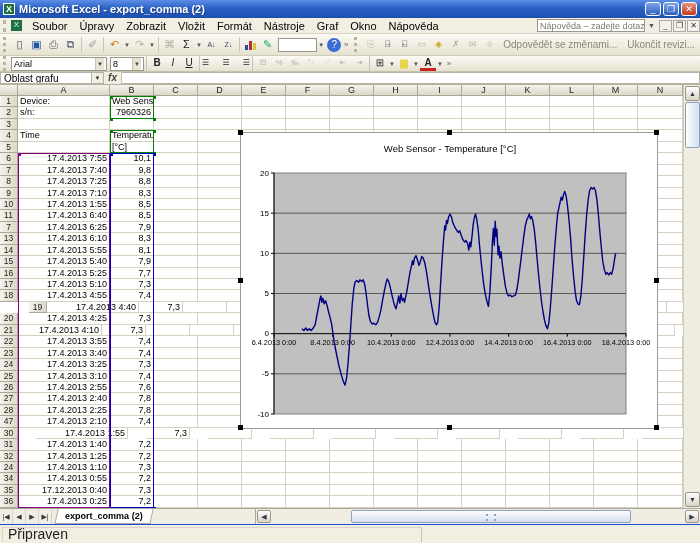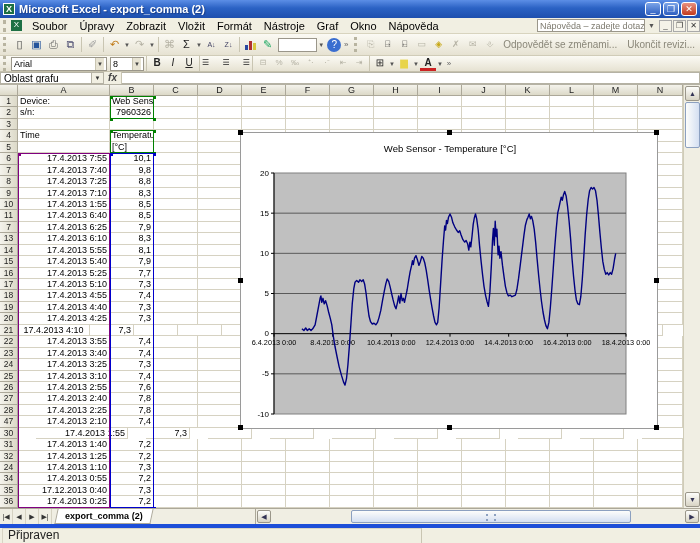--- a/index.html
+++ b/index.html
@@ -113,21 +113,21 @@
   #hscroll { width:445px; flex:none; position:relative; background:#f0eee3; border-left:1px solid #aca899; }
   #hthumb { position:absolute; left:95px; top:1px; width:280px; height:13px;
     background:linear-gradient(180deg,#fdfdfb,#d4dff2); border:1px solid #8ca0c0; border-radius:2px; }
   #hthumb .grp { position:absolute; left:50%; top:3px; width:10px; height:7px; margin-left:-5px;
     border-left:2px dotted #8ca0c0; border-right:2px dotted #8ca0c0; }
   .hbtn { position:absolute; top:1px; width:14px; height:13px; background:linear-gradient(180deg,#fdfdfb,#d8d4c4);
     border:1px solid #9a968a; border-radius:2px; font-size:7px; text-align:center; line-height:11px; color:#335; }
 
   
   #statusbar { position:absolute; left:0; top:524px; width:700px; height:19px; background:#f1efe2;
-    border-top:4px solid #1d4ed8; display:flex; align-items:center; font-size:12px; color:#222; }
+    border-top:1px solid #1d4ed8; display:flex; align-items:center; font-size:14px; color:#222; }
   #status-left { flex:none; width:420px; padding:0 6px; border-right:1px solid #c9c5b2; height:15px;
     line-height:15px; margin-left:2px; box-shadow:inset 1px 1px 0 #d8d4c4; }
   #status-right { flex:none; width:140px; text-align:center; border-right:1px solid #c9c5b2; height:15px; line-height:15px; }
 </style>
 </head>
 <body>
 
 <div id="app">
 
   <div id="titlebar">
@@ -563,21 +563,21 @@
           <div class="cell" style="width: 44px; line-height: 10.4444px;"></div>
           <div class="cell" style="width: 44px; line-height: 10.4444px;"></div>
           <div class="cell" style="width: 44px; line-height: 10.4444px;"></div>
           <div class="cell" style="width: 44px; line-height: 10.4444px;"></div>
           <div class="cell" style="width: 44px; line-height: 10.4444px;"></div>
           <div class="cell" style="width: 44px; line-height: 10.4444px;"></div>
           <div class="cell" style="width: 44px; line-height: 10.4444px;"></div>
           <div class="cell" style="width: 45px; line-height: 10.4444px;"></div>
         </div>
         <div class="row" style="height: 11.4444px;">
-          <div class="rnum" style="line-height: 10.4444px;">19</div>
+          <div class="rnum" style="line-height: 10.4444px; margin-left: 29px;">19</div>
           <div class="cell num" style="width: 92px; line-height: 10.4444px;">17.4.2013 4:40</div>
           <div class="cell num" style="width: 44px; line-height: 10.4444px;">7,3</div>
           <div class="cell" style="width: 44px; line-height: 10.4444px;"></div>
           <div class="cell" style="width: 44px; line-height: 10.4444px;"></div>
           <div class="cell" style="width: 44px; line-height: 10.4444px;"></div>
           <div class="cell" style="width: 44px; line-height: 10.4444px;"></div>
           <div class="cell" style="width: 44px; line-height: 10.4444px;"></div>
           <div class="cell" style="width: 44px; line-height: 10.4444px;"></div>
           <div class="cell" style="width: 44px; line-height: 10.4444px;"></div>
           <div class="cell" style="width: 44px; line-height: 10.4444px;"></div>
@@ -598,21 +598,21 @@
           <div class="cell" style="width: 44px; line-height: 10.4444px;"></div>
           <div class="cell" style="width: 44px; line-height: 10.4444px;"></div>
           <div class="cell" style="width: 44px; line-height: 10.4444px;"></div>
           <div class="cell" style="width: 44px; line-height: 10.4444px;"></div>
           <div class="cell" style="width: 44px; line-height: 10.4444px;"></div>
           <div class="cell" style="width: 44px; line-height: 10.4444px;"></div>
           <div class="cell" style="width: 45px; line-height: 10.4444px;"></div>
         </div>
         <div class="row" style="height: 11.4444px;">
           <div class="rnum" style="line-height: 10.4444px;">21</div>
-          <div class="cell num" style="width: 72px; line-height: 10.4444px; text-align: center;">17.4.2013 4:10</div>
+          <div class="cell num" style="width: 84px; line-height: 10.4444px;">17.4.2013 4:10</div>
           <div class="cell num" style="width: 44px; line-height: 10.4444px;">7,3</div>
           <div class="cell" style="width: 44px; line-height: 10.4444px;"></div>
           <div class="cell" style="width: 44px; line-height: 10.4444px;"></div>
           <div class="cell" style="width: 44px; line-height: 10.4444px;"></div>
           <div class="cell" style="width: 44px; line-height: 10.4444px;"></div>
           <div class="cell" style="width: 44px; line-height: 10.4444px;"></div>
           <div class="cell" style="width: 44px; line-height: 10.4444px;"></div>
           <div class="cell" style="width: 44px; line-height: 10.4444px;"></div>
           <div class="cell" style="width: 44px; line-height: 10.4444px;"></div>
           <div class="cell" style="width: 44px; line-height: 10.4444px;"></div>

